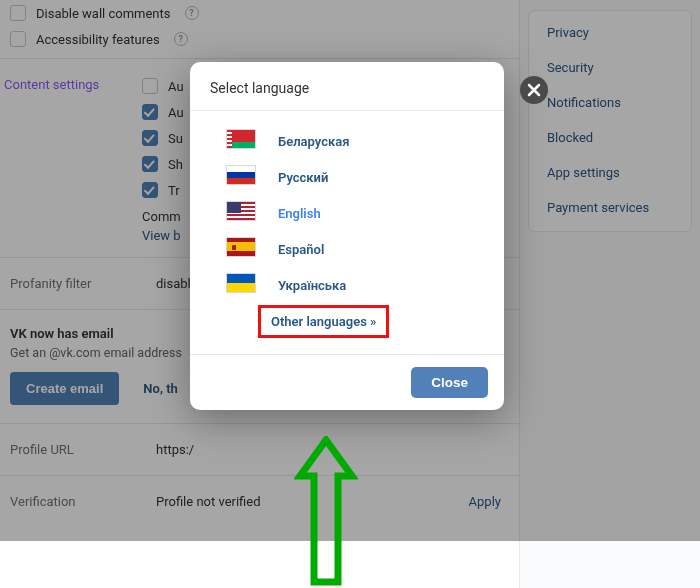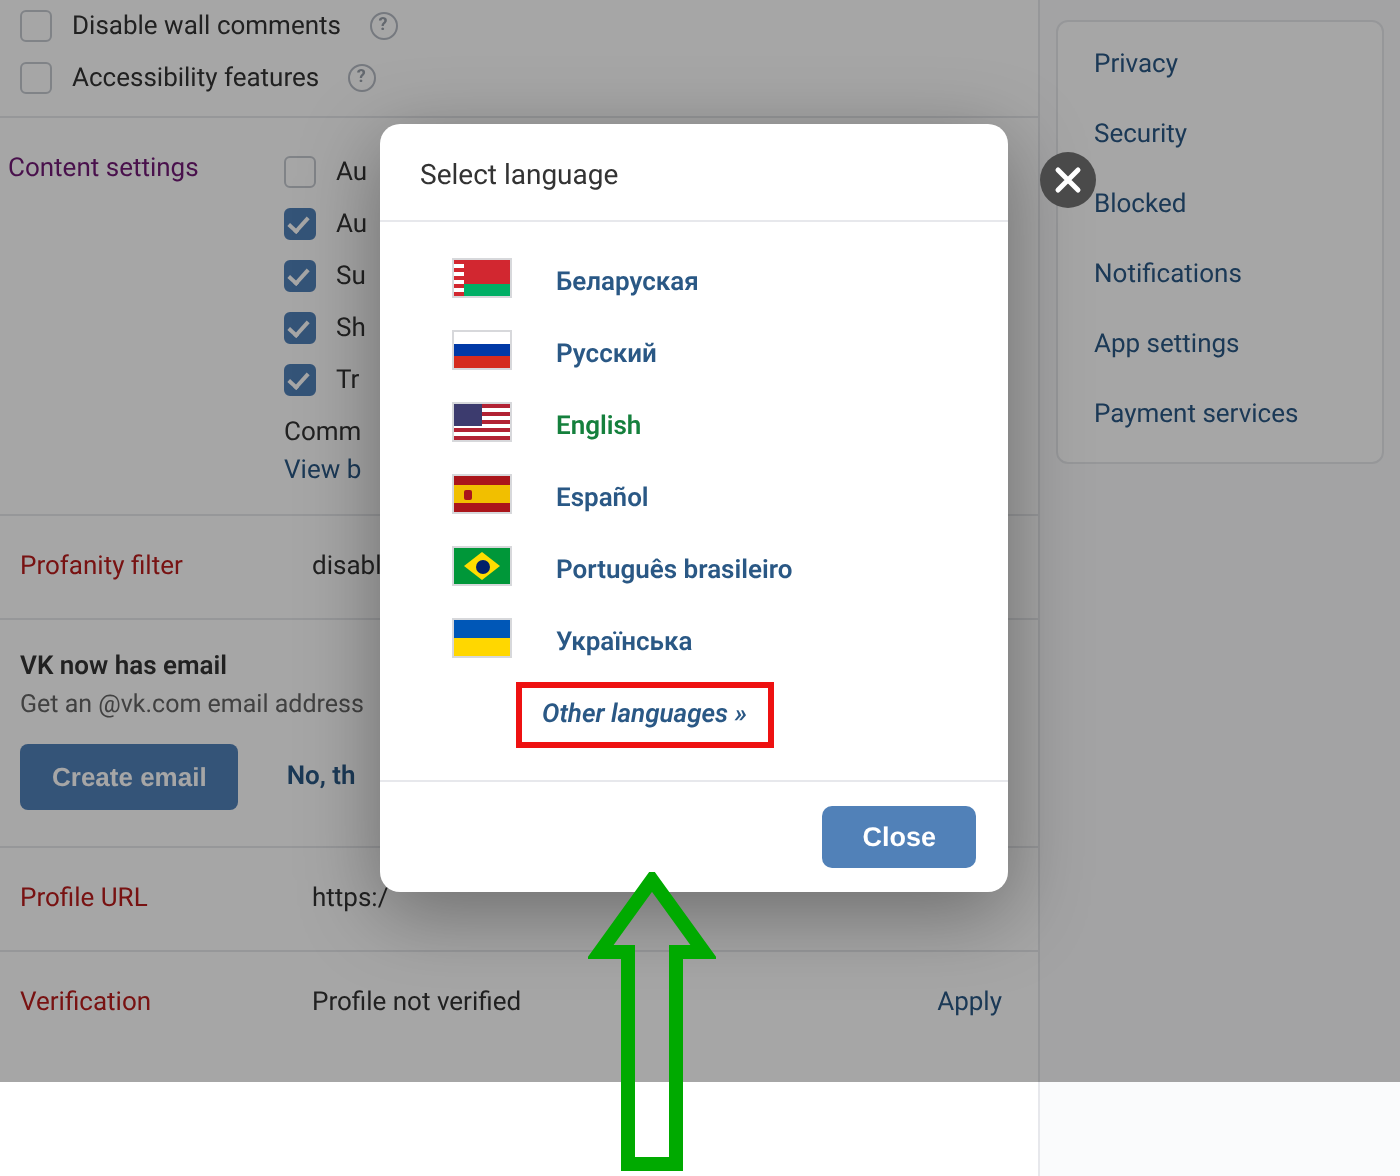--- a/index.html
+++ b/index.html
@@ -8,65 +8,65 @@
   
   .page { position: relative; width: 700px; height: 541px; }
   .dimmer { position: absolute; inset: 0; background: rgba(0,0,0,.35); z-index: 50; }
 
   .main-col { position: absolute; left: 0; top: 0; width: 520px; height: 588px; background: #fff; border-right: 1px solid #e7e8ec; }
   .side-col { position: absolute; right: 0; top: 0; width: 180px; height: 588px; padding: 10px 0; }
   .side-card { margin: 0 8px 40px 8px; background:#fff; border:1px solid #e7e8ec; border-radius: 6px; padding: 4px 0 6px 0;}
   .side-item { padding: 10px 18px; color:#2a5885; cursor:pointer; }
 
   .sect { border-top:1px solid #e7e8ec; padding: 14px 0; display:flex; }
-  .sect-label { width: 142px; padding-left: 4px; color:#701a75; padding-top:4px;}
+  .sect-label { width: 142px; padding-left: 4px; color:#8b5cf6; padding-top:4px;}
   .sect-body { flex:1; }
   .chk-row { display:flex; align-items:center; gap:10px; padding:5px 0; color:#333;}
   .chk { width:16px; height:16px; border:1px solid #c5c9d0; border-radius:3px; display:flex; align-items:center; justify-content:center; background:#fff;}
   .chk.checked { background:#5181b8; border-color:#5181b8;}
   .chk.checked::after{content:""; width:8px; height:4px; border:2px solid #fff; border-top:none; border-right:none; transform:rotate(-48deg) translate(0px,-1px);}
   .help-ic{ width:14px;height:14px;border:1px solid #b5bbc4;border-radius:50%; font-size:9px; font-weight:bold; display:inline-flex;align-items:center;justify-content:center;color:#9aa1ab; margin-left:4px;}
   .link { color:#2a5885; cursor:pointer; }
 
   .email-banner { border-top:1px solid #e7e8ec; padding:16px 10px 18px 10px; }
   .email-title{ font-weight:600; margin-bottom:4px;}
   .email-sub{ color:#656565; margin-bottom:12px; font-size:12.5px;}
   .email-row{ display:flex; gap:24px; align-items:center;}
   .btn-primary{ background:#5181b8; color:#fff; border:none; border-radius:4px; padding:9px 16px; font-weight:600; cursor:pointer; font-size:13px;}
   .btn-link{ color:#2a5885; font-weight:600; cursor:pointer;}
 
   .kvsect{ border-top:1px solid #e7e8ec; padding:18px 10px; display:flex; gap:28px; align-items:center;}
-  .kvsect .l{ width:118px; color:#b91c1c;}
+  .kvsect .l{ width:118px; color:#737373;}
   .kvsect .v{ flex:1; color:#333;}
   .kvsect .a{ color:#2a5885; cursor:pointer; padding-right:8px;}
 
   
   .modal { position:absolute; z-index:100; left:190px; top:62px; width:314px; background:#fff; border-radius:10px; box-shadow:0 10px 40px rgba(0,0,0,.35); overflow:hidden;}
   .modal-close{ position:absolute; z-index:101; left:520px; top:76px; width:28px; height:28px; background:#4a4a4a; border-radius:50%; display:flex; align-items:center; justify-content:center; cursor:pointer;}
   .modal-close svg{ width:14px; height:14px; stroke:#fff; stroke-width:2.5;}
   .modal-head{ padding:18px 20px 14px 20px; font-size:14px; color:#333; border-bottom:1px solid #e7e8ec;}
   .lang-list{ padding: 10px 0 16px 0;}
   .lang-row{ display:flex; align-items:flex-end; gap:22px; padding:8px 36px; cursor:pointer;}
   .lang-row .name{ color:#2a5885; font-weight:600; font-size:13px;}
-  .lang-row.current .name{ color:#15803d;}
+  .lang-row.current .name{ color:#3b82f6;}
   .flag{ width:30px; height:20px; border:1px solid #d7d8db; position:relative; flex-shrink:0;}
   
   .flag-by{background:linear-gradient(to bottom,#d22730 0%,#d22730 66%,#00af66 66%,#00af66 100%);} 
   .flag-by::before{content:"";position:absolute;left:0;top:0;bottom:0;width:5px;background:repeating-linear-gradient(0deg,#d22730 0 2px,#fff 2px 4px);} 
   .flag-ru{background:linear-gradient(to bottom,#fff 0 33%,#0039a6 33% 66%,#d52b1e 66% 100%);} 
   .flag-us{background:repeating-linear-gradient(to bottom,#b22234 0 2px,#fff 2px 4px);} 
   .flag-us::before{content:"";position:absolute;left:0;top:0;width:14px;height:11px;background:#3c3b6e;}
   .flag-es{background:linear-gradient(to bottom,#aa151b 0 25%,#f1bf00 25% 75%,#aa151b 75% 100%);} 
   .flag-es::before{content:"";position:absolute;left:5px;top:7px;width:4px;height:5px;background:#aa151b;border-radius:1px;}
   .flag-br{background:#009739;}
   .flag-br::before{content:"";position:absolute;left:5px;top:2px;width:18px;height:14px;background:#fedd00;clip-path:polygon(50% 0,100% 50%,50% 100%,0 50%);} 
   .flag-br::after{content:"";position:absolute;left:11px;top:6px;width:7px;height:7px;border-radius:50%;background:#012169;}
   .flag-ua{background:linear-gradient(to bottom,#0057b7 0 50%,#ffd700 50% 100%);} 
 
-  .other-row{ padding:4px 20px 0 68px;font-style:italic;}
+  .other-row{ padding:4px 20px 0 68px;}
   .other-box{ display:inline-block; border:3px solid #e11; padding:6px 10px;}
   .other-box span{ color:#2a5885; font-weight:600;}
 
   .modal-foot{ border-top:1px solid #e7e8ec; padding:12px 16px; display:flex; justify-content:flex-end;}
   .modal-foot .closebtn{ background:#5181b8; color:#fff; border:none; border-radius:5px; padding:8px 20px; font-weight:600; cursor:pointer; font-size:13.5px;}
 
   
   .arrow{ position:absolute; z-index:120; left:294px; top:436px; pointer-events:none;}
   .arrow svg{ width:64px; height:150px; }
   .arrow path, .arrow rect{ stroke:#0a0; stroke-width:7; fill:none; }
@@ -141,22 +141,22 @@
       <div class="l">Verification</div>
       <div class="v">Profile not verified</div>
       <div class="a">Apply</div>
     </div>
   </div>
 
   <div class="side-col">
     <div class="side-card">
       <div class="side-item">Privacy</div>
       <div class="side-item">Security</div>
+      <div class="side-item">Notifications</div>
       <div class="side-item">Blocked</div>
-      <div class="side-item">Notifications</div>
       <div class="side-item">App settings</div>
       <div class="side-item">Payment services</div>
     </div>
   </div>
 
   <div class="dimmer"></div>
 
   <div class="modal">
     <div class="modal-head">Select language</div>
     <div class="lang-list" id="lang-list">
@@ -168,24 +168,20 @@
           <div class="flag flag-ru"></div>
           <div class="name">Русский</div>
         </div>
         <div class="lang-row current">
           <div class="flag flag-us"></div>
           <div class="name">English</div>
         </div>
         <div class="lang-row">
           <div class="flag flag-es"></div>
           <div class="name">Español</div>
-        </div>
-        <div class="lang-row">
-          <div class="flag flag-br"></div>
-          <div class="name">Português brasileiro</div>
         </div>
         <div class="lang-row">
           <div class="flag flag-ua"></div>
           <div class="name">Українська</div>
         </div>
         <div class="other-row"><div class="other-box"><span>Other languages »</span></div></div>
       </div>
     <div class="modal-foot">
       <button class="closebtn">Close</button>
     </div>

